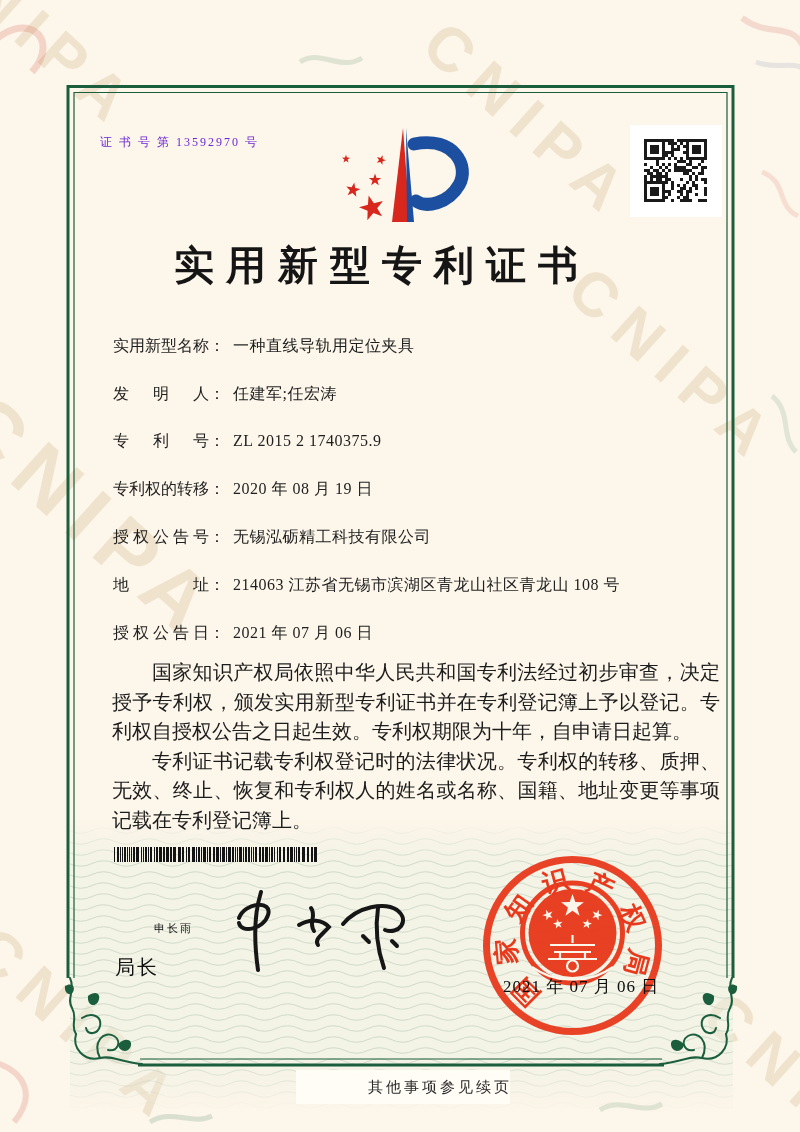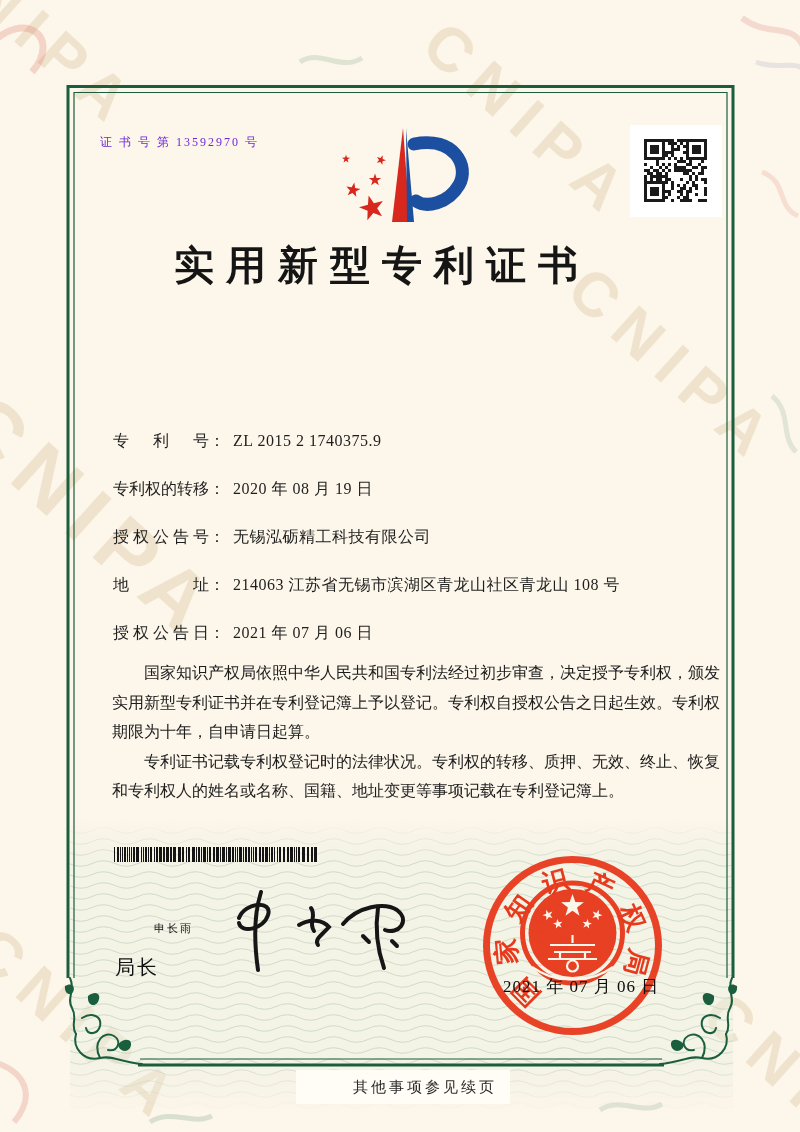--- a/index.html
+++ b/index.html
@@ -24,32 +24,32 @@
     letter-spacing:12px;color:#151515;}
   
   .qr-box{left:630px;top:125px;width:92px;height:92px;background:#ffffff;}
   
   .field-row{position:absolute;left:113px;width:620px;height:22px;font-size:16px;color:#1e1e1e;white-space:nowrap;}
   .flabel{display:inline-block;width:96px;text-align:justify;text-align-last:justify;vertical-align:top;}
   .fcolon{display:inline-block;margin-right:8px;}
   .fvalue{letter-spacing:0.5px;white-space:pre;}
   .fpair2{position:absolute;left:327px;top:0;}
   
-  .body-text{left:112px;top:658px;width:608px;font-size:16px;line-height:29.5px;
+  .body-text{left:112px;top:658px;width:608px;font-size:20px;line-height:29.5px;
     text-align:justify;color:#1c1c1c;}
   .body-text p{margin:0;text-indent:2em;}
   
   .director-role{left:115px;top:906px;font-size:20px;font-family:"Liberation Sans","DejaVu Sans",sans-serif;color:#111;letter-spacing:2px;margin-top:48px;}
   .director-name{left:115px;top:921px;font-size:11px;font-family:"Liberation Sans","DejaVu Sans",sans-serif;color:#111;letter-spacing:2px;margin-left:39px;}
   
   .seal-date{left:503px;top:975px;font-size:17px;color:#0d0d0d;letter-spacing:1px;white-space:pre;z-index:6;}
   
   .page-info{left:0;top:1032px;width:800px;text-align:center;font-size:13.5px;color:#222;letter-spacing:1px;}
   .note-strip{left:296px;top:1070px;width:214px;height:34px;background:rgba(255,253,247,0.95);}
-  .note-text{left:296px;top:1078px;width:258px;text-align:center;font-size:15px;color:#2a2a2a;letter-spacing:3px;}
+  .note-text{left:286px;top:1078px;width:258px;text-align:center;font-size:15px;color:#2a2a2a;letter-spacing:3px;padding-left:25px;}
   svg{display:block;}
   .z1{z-index:1}.z2{z-index:2}.z3{z-index:3}.z4{z-index:4}.z5{z-index:5}
 </style>
 </head>
 <body>
 
 <div class="page">
 
   <div class="wm" style="left:-95px;top:-5px;">CNIPA</div>
   <div class="wm" style="left:400px;top:85px;">CNIPA</div>
@@ -356,20 +356,26 @@
         <rect x="56" y="74" width="3" height="3" fill="#1a1a1a"></rect>
         <rect x="59" y="74" width="3" height="3" fill="#1a1a1a"></rect>
         <rect x="68" y="74" width="3" height="3" fill="#1a1a1a"></rect>
         <rect x="71" y="74" width="3" height="3" fill="#1a1a1a"></rect>
         <rect x="74" y="74" width="3" height="3" fill="#1a1a1a"></rect>
       </svg>
   </div>
 
   <div class="abs z3 title">实用新型专利证书</div>
 
+  <div class="field-row z3" style="top:336px;">
+    <span class="flabel">实用新型名称</span><span class="fcolon">：</span><span class="fvalue">一种直线导轨用定位夹具</span>
+  </div>
+  <div class="field-row z3" style="top:384px;">
+    <span class="flabel">发明人</span><span class="fcolon">：</span><span class="fvalue">任建军;任宏涛</span>
+  </div>
   <div class="field-row z3" style="top:431px;">
     <span class="flabel">专利号</span><span class="fcolon">：</span><span class="fvalue">ZL 2015 2 1740375.9</span>
   </div>
   <div class="field-row z3" style="top:479px;">
     <span class="flabel">专利权的转移</span><span class="fcolon">：</span><span class="fvalue">2020 年 08 月 19 日</span>
   </div>
   <div class="field-row z3" style="top:527px;">
     <span class="flabel">授权公告号</span><span class="fcolon">：</span><span class="fvalue">无锡泓砺精工科技有限公司</span>
   </div>
   <div class="field-row z3" style="top:575px;">

